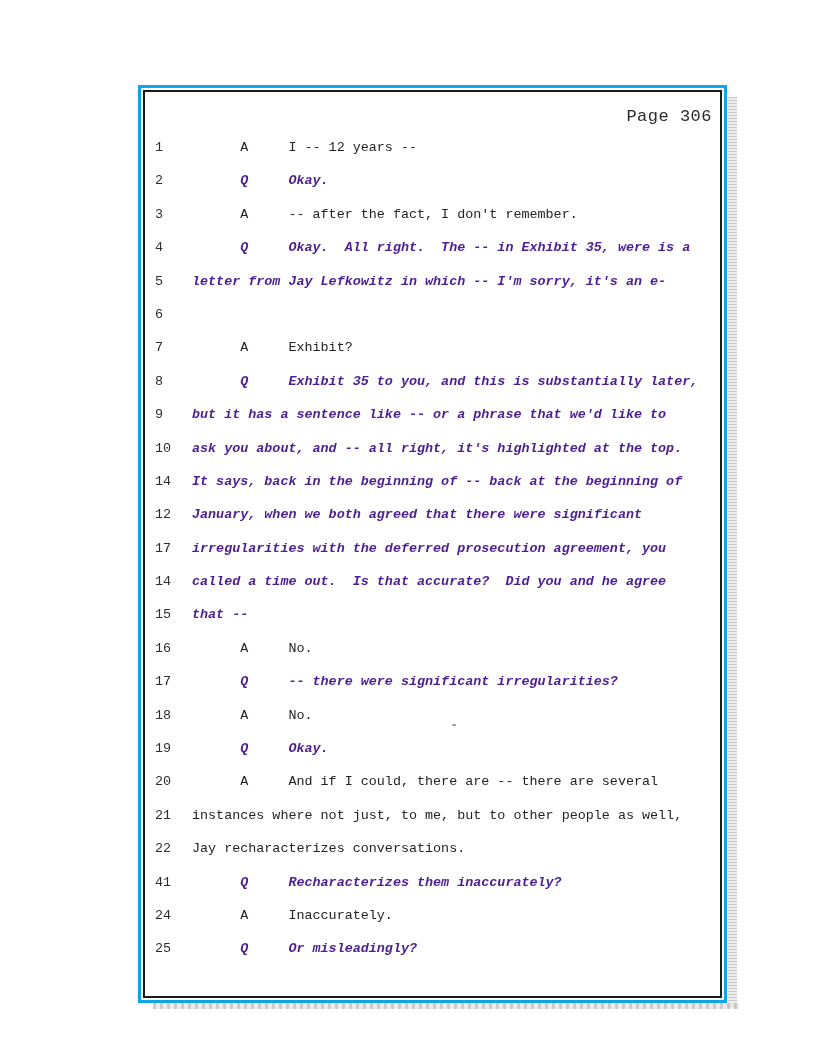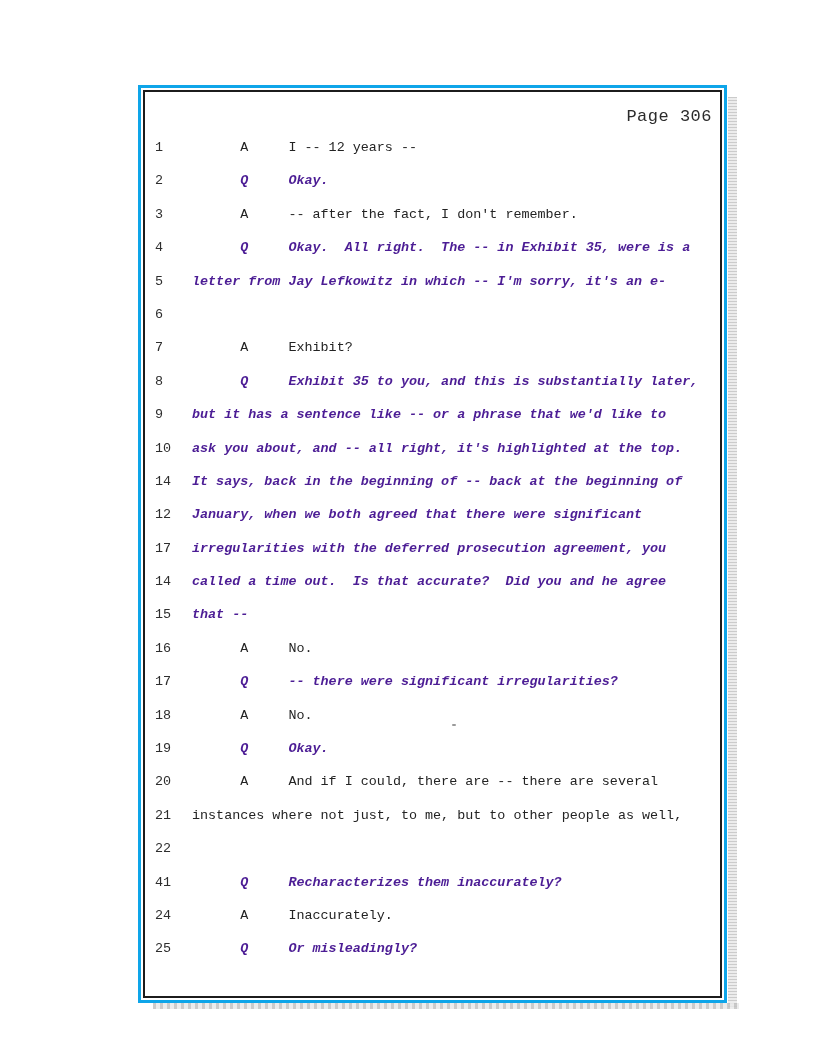--- a/index.html
+++ b/index.html
@@ -210,20 +210,21 @@
     <span class="txt">      A     And if I could, there are -- there are several</span>
   </div>
 
   <div class="line">
     <span class="num">21</span>
     <span class="txt">instances where not just, to me, but to other people as well,</span>
   </div>
 
   <div class="line">
     <span class="num">22</span>
+    <span class="txt">Jay recharacterizes conversations.</span>
   </div>
 
   <div class="line">
     <span class="num">41</span>
     <span class="txt bold">      Q     Recharacterizes them inaccurately?</span>
   </div>
 
   <div class="line">
     <span class="num">24</span>
     <span class="txt">      A     Inaccurately.</span>

